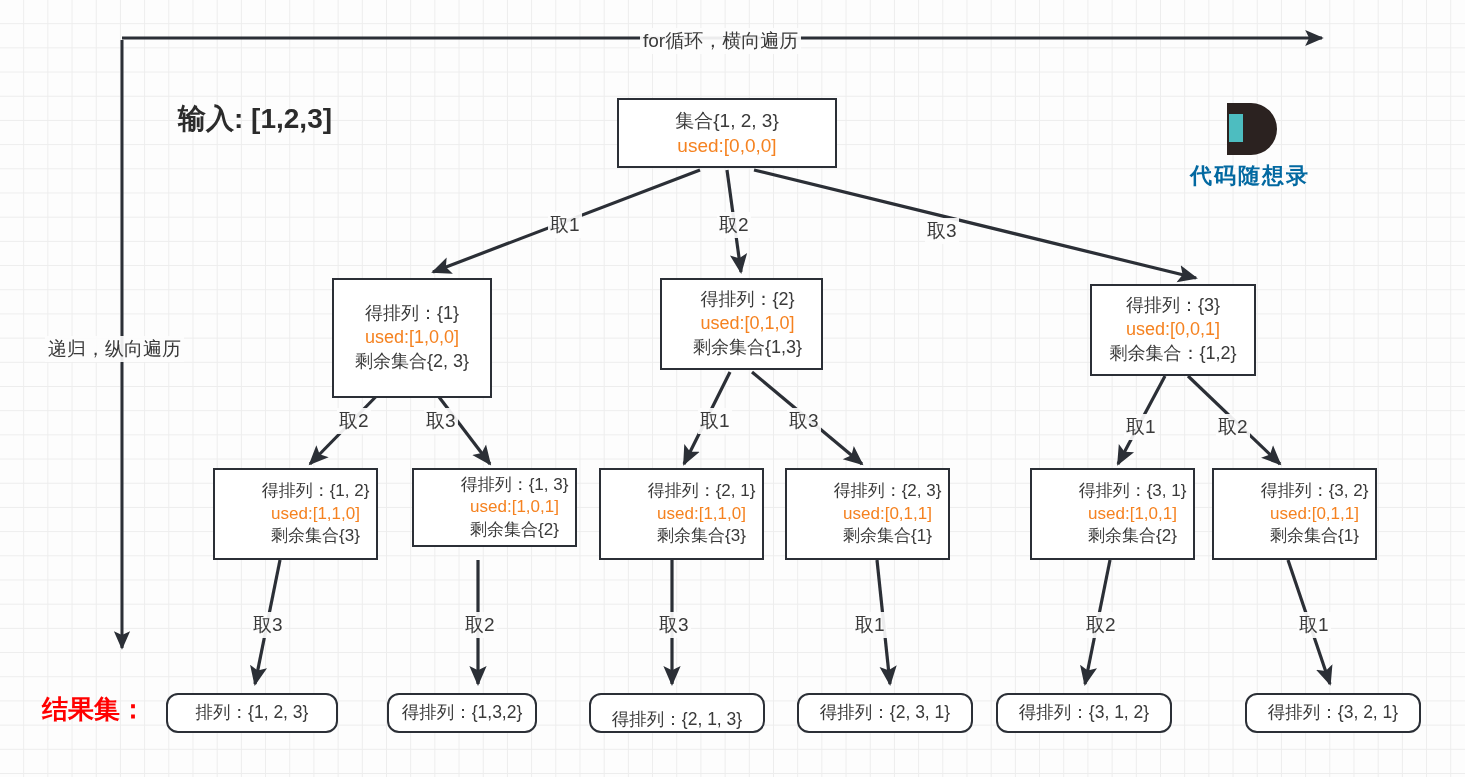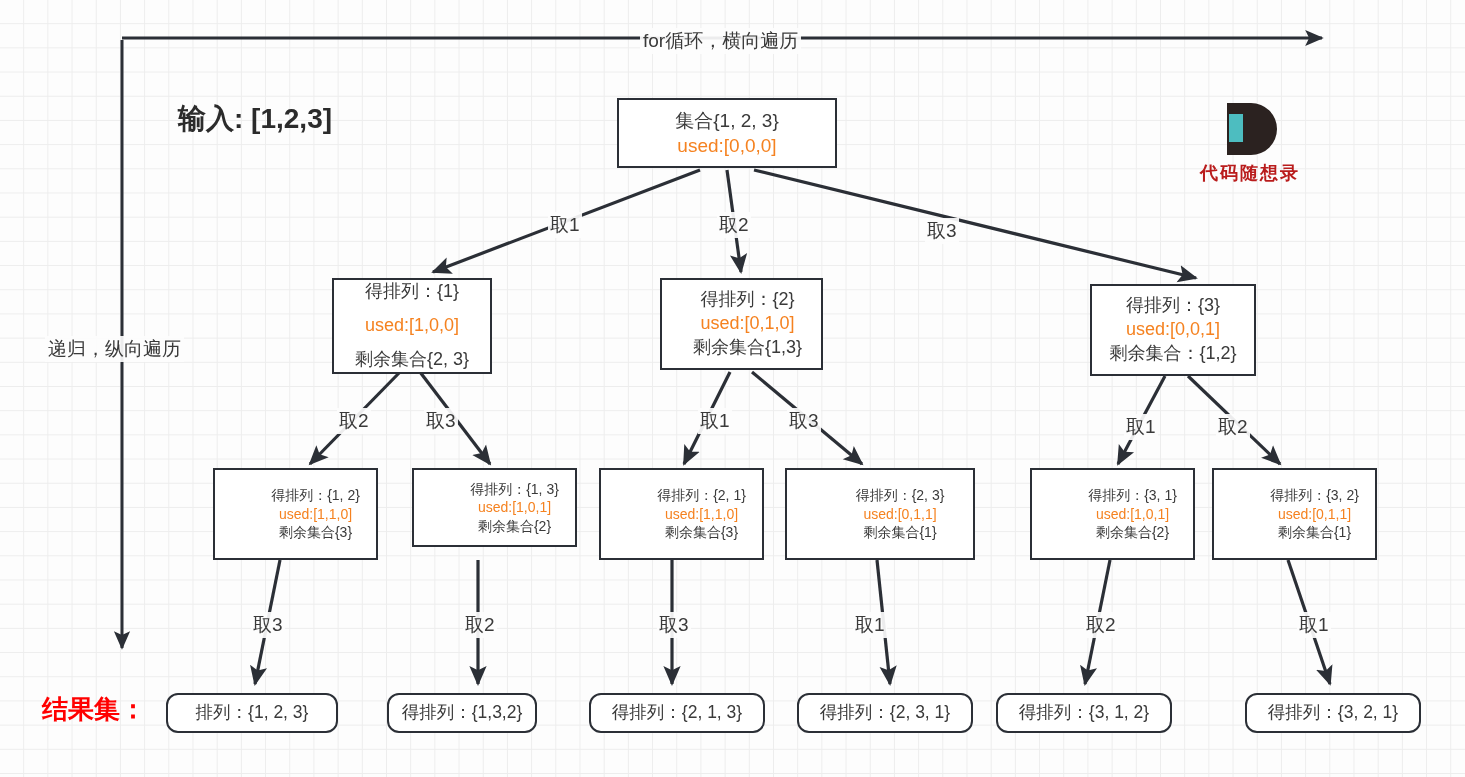--- a/index.html
+++ b/index.html
@@ -17,34 +17,34 @@
   .node{
     position:absolute;box-sizing:border-box;
     border:2.5px solid #2b2f36;background:#ffffff;
     display:flex;flex-direction:column;align-items:center;justify-content:center;
     color:#3a3a3a;line-height:1.32;text-align:center;
   }
   .node .ln{white-space:nowrap;}
   .node .used{color:#f58220;}
   .n-root{font-size:19px;}
   .n-l2{font-size:18px;}
-  .n-l3{font-size:14px;padding-left:40px;}
+  .n-l3{font-size:17px;padding-left:40px;}
   .n-leaf{font-size:17.5px;border-radius:12px;}
   .elabel{
     position:absolute;font-size:19px;color:#3a3a3a;white-space:nowrap;
     background:rgba(253,253,253,0.92);padding:0 2px;
   }
   .axis-label{position:absolute;font-size:19px;color:#3a3a3a;white-space:nowrap;
     background:rgba(253,253,253,0.92);padding:0 3px;}
   #input-label{position:absolute;left:178px;top:100px;font-size:28px;font-weight:bold;color:#2b2b2b;white-space:nowrap;}
   #result-label{position:absolute;left:42px;top:692px;font-size:26px;font-weight:bold;color:#ff0000;white-space:nowrap;}
   #logo{position:absolute;left:1180px;top:100px;width:140px;text-align:center;}
   #logo .mark{position:relative;width:62px;height:58px;margin:0 auto;}
   #logo .logo-text{font-family:"DejaVu Serif","Liberation Serif",serif;font-weight:bold;
-    font-size:18px;color:#b91c1c;letter-spacing:2px;margin-top:3px;}
+    font-size:22px;color:#0369a1;letter-spacing:2px;margin-top:3px;}
 </style>
 </head>
 <body>
 
 <svg id="svg-layer">
   <defs>
     <marker id="ah" markerWidth="7" markerHeight="7" refX="5.6" refY="3.1" orient="auto">
       <path d="M0,0.4 L6.2,3.1 L0,5.8 L1.3,3.1 Z" fill="#2b2f36"></path>
     </marker>
   </defs>
@@ -89,21 +89,21 @@
     </svg>
   </div>
   <div class="logo-text">代码随想录</div>
 </div>
 
 <div class="node n-root" style="left:617px;top:98px;width:220px;height:70px;">
   <div class="ln">集合{1, 2, 3}</div>
   <div class="ln used">used:[0,0,0]</div>
 </div>
 
-<div class="node n-l2" style="left:332px;top:278px;width:160px;height:96px;justify-content:space-between;">
+<div class="node n-l2" style="left:332px;top:278px;width:160px;height:120px;">
   <div class="ln">得排列：{1}</div>
   <div class="ln used">used:[1,0,0]</div>
   <div class="ln">剩余集合{2, 3}</div>
 </div>
 <div class="node n-l2" style="left:660px;top:278px;width:163px;height:92px;padding-left:12px;">
   <div class="ln">得排列：{2}</div>
   <div class="ln used">used:[0,1,0]</div>
   <div class="ln">剩余集合{1,3}</div>
 </div>
 <div class="node n-l2" style="left:1090px;top:284px;width:166px;height:92px;">
@@ -120,21 +120,21 @@
 <div class="node n-l3" style="left:412px;top:468px;width:165px;height:79px;">
   <div class="ln">得排列：{1, 3}</div>
   <div class="ln used">used:[1,0,1]</div>
   <div class="ln">剩余集合{2}</div>
 </div>
 <div class="node n-l3" style="left:599px;top:468px;width:165px;height:92px;">
   <div class="ln">得排列：{2, 1}</div>
   <div class="ln used">used:[1,1,0]</div>
   <div class="ln">剩余集合{3}</div>
 </div>
-<div class="node n-l3" style="left:785px;top:468px;width:190px;height:92px;">
+<div class="node n-l3" style="left:785px;top:468px;width:165px;height:92px;">
   <div class="ln">得排列：{2, 3}</div>
   <div class="ln used">used:[0,1,1]</div>
   <div class="ln">剩余集合{1}</div>
 </div>
 <div class="node n-l3" style="left:1030px;top:468px;width:165px;height:92px;text-align:center;">
   <div class="ln">得排列：{3, 1}</div>
   <div class="ln used">used:[1,0,1]</div>
   <div class="ln">剩余集合{2}</div>
 </div>
 <div class="node n-l3" style="left:1212px;top:468px;width:165px;height:92px;">
@@ -142,21 +142,21 @@
   <div class="ln used">used:[0,1,1]</div>
   <div class="ln">剩余集合{1}</div>
 </div>
 
 <div class="node n-leaf" style="left:166px;top:693px;width:172px;height:40px;">
   <div class="ln">排列：{1, 2, 3}</div>
 </div>
 <div class="node n-leaf" style="left:387px;top:693px;width:150px;height:40px;">
   <div class="ln">得排列：{1,3,2}</div>
 </div>
-<div class="node n-leaf" style="left:589px;top:693px;width:176px;height:40px;">
+<div class="node n-leaf" style="left:589px;top:693px;width:176px;height:40px;justify-content:flex-end;">
   <div class="ln">得排列：{2, 1, 3}</div>
 </div>
 <div class="node n-leaf" style="left:797px;top:693px;width:176px;height:40px;">
   <div class="ln">得排列：{2, 3, 1}</div>
 </div>
 <div class="node n-leaf" style="left:996px;top:693px;width:176px;height:40px;">
   <div class="ln">得排列：{3, 1, 2}</div>
 </div>
 <div class="node n-leaf" style="left:1245px;top:693px;width:176px;height:40px;">
   <div class="ln">得排列：{3, 2, 1}</div>

